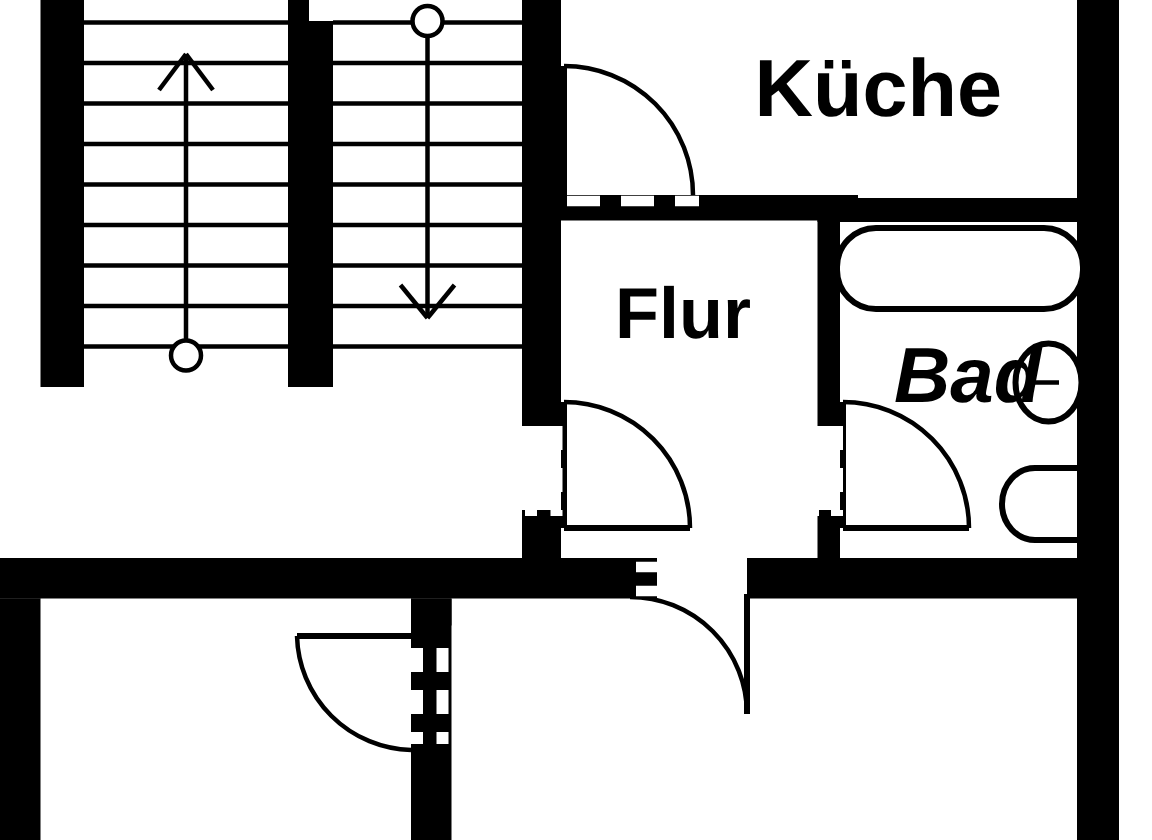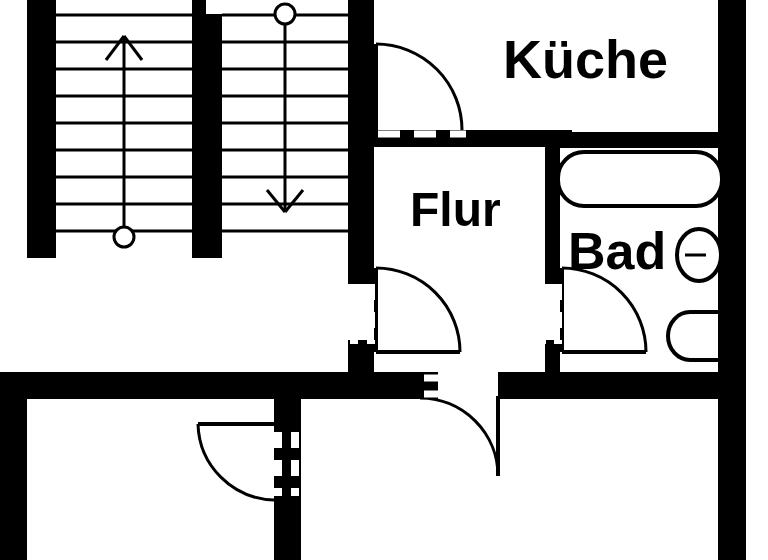--- a/index.html
+++ b/index.html
@@ -26,21 +26,21 @@
     position: absolute;
     font-family: "Liberation Sans", sans-serif;
     font-weight: bold;
     color: #000000;
     white-space: nowrap;
     line-height: 1;
     letter-spacing: 0px;
   }
   #label-kueche { left: 503px; top: 32px;  font-size: 54px; }
   #label-flur   { left: 410px; top: 186px; font-size: 48px; }
-  #label-bad    { left: 568px; top: 225px; font-size: 52px; }
+  #label-bad    { left: 596px; top: 225px; font-size: 52px; font-style: italic; }
 </style>
 </head>
 <body>
 
 <div id="floorplan-root">
 
   <svg id="floorplan-svg" viewBox="0 0 768 560" xmlns="http://www.w3.org/2000/svg">
 
     <rect x="0" y="0" width="768" height="560" fill="#ffffff"></rect>
 

